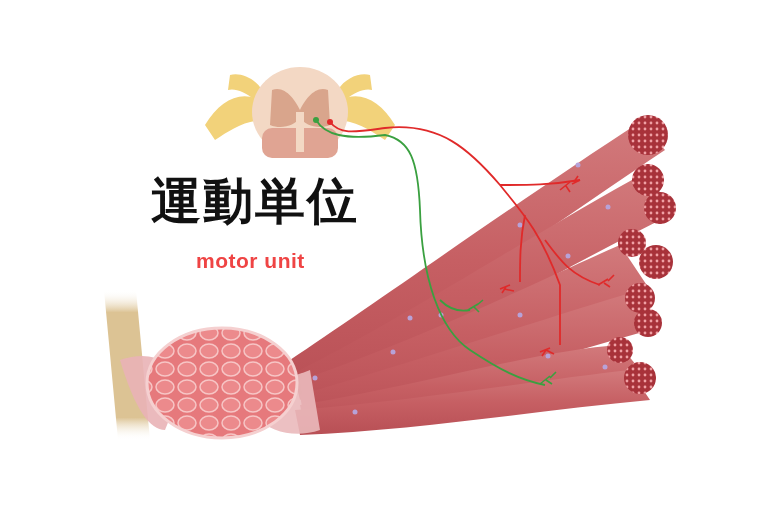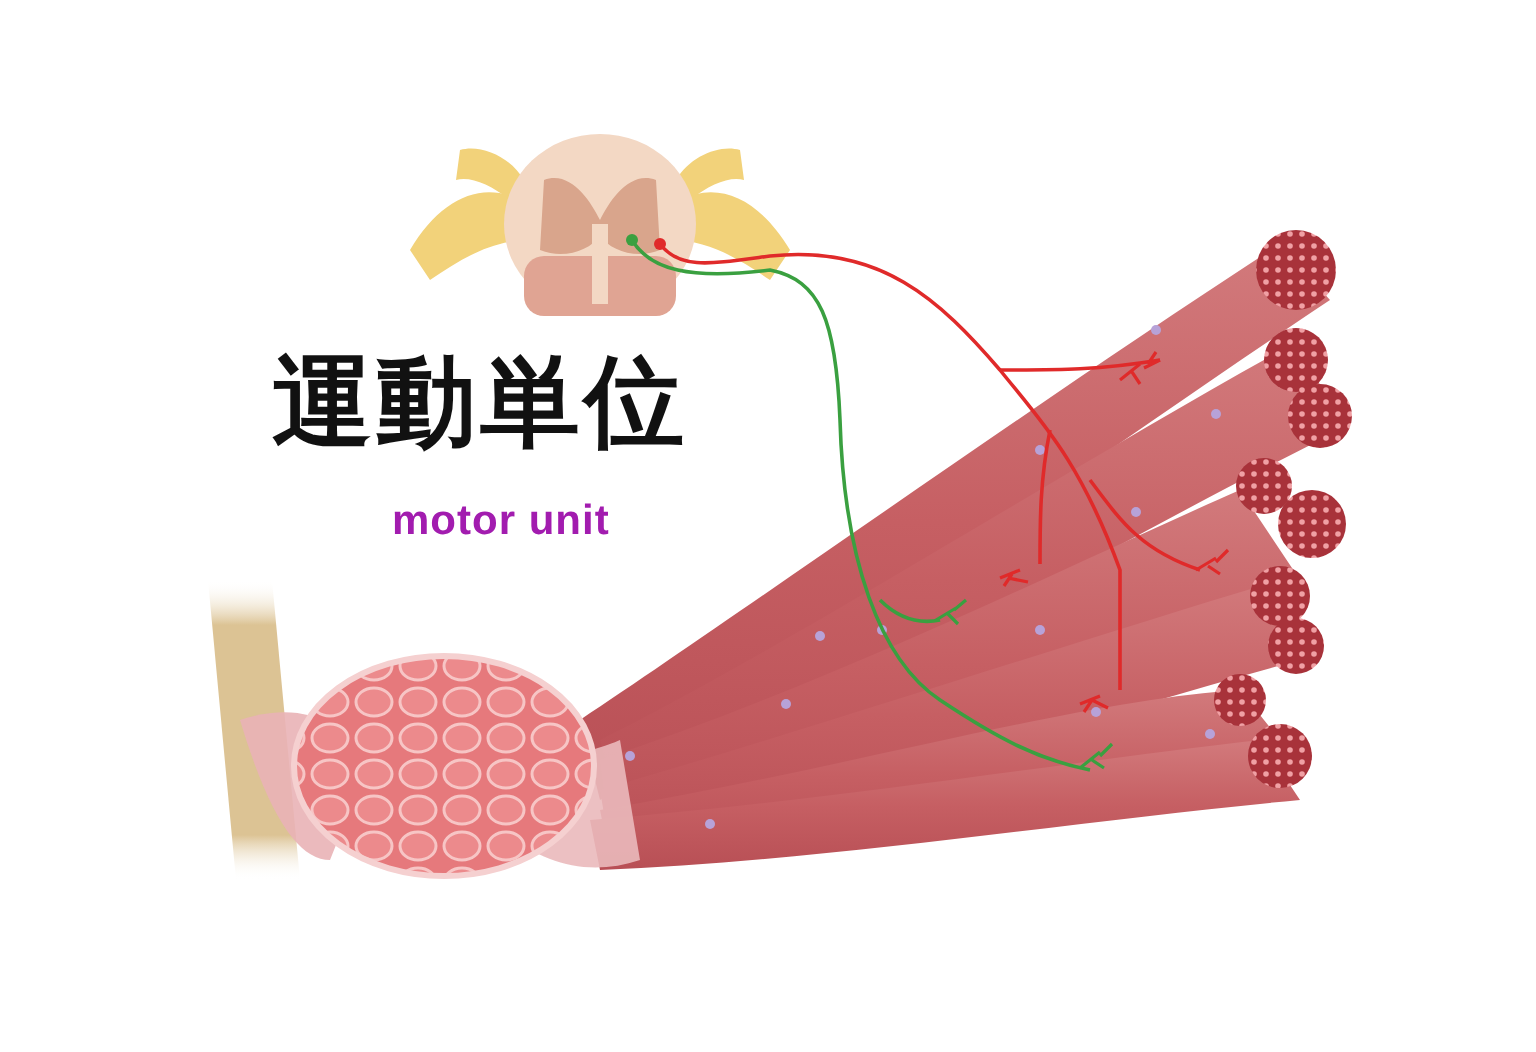--- a/index.html
+++ b/index.html
@@ -1,19 +1,19 @@
 <!DOCTYPE html>
 <html><head>
 <meta charset="utf-8">
 <style>
   html,body{margin:0;padding:0;background:#ffffff;}
   body{width:768px;height:526px;overflow:hidden;position:relative;font-family:"DejaVu Sans",sans-serif;}
   #canvas{position:absolute;left:0;top:0;width:768px;height:526px;}
-  .title-jp{position:absolute;left:136px;top:176px;font-size:50px;font-weight:bold;letter-spacing:2px;color:#111;line-height:1;font-family:"DejaVu Sans",sans-serif;}
-  .title-en{position:absolute;left:196px;top:249px;font-size:21px;font-weight:bold;color:#a21caf;font-family:"Liberation Sans",sans-serif;letter-spacing:0.5px;}
+  .title-jp{position:absolute;left:151px;top:176px;font-size:50px;font-weight:bold;letter-spacing:2px;color:#111;line-height:1;font-family:"DejaVu Sans",sans-serif;}
+  .title-en{position:absolute;left:196px;top:249px;font-size:21px;font-weight:bold;color:#ef4444;font-family:"Liberation Sans",sans-serif;letter-spacing:0.5px;}
 </style>
 </head>
 <body>
 
 <svg id="canvas" viewBox="0 0 768 526" xmlns="http://www.w3.org/2000/svg">
   <defs>
     <linearGradient id="boneGrad" x1="0" y1="0" x2="0" y2="1">
       <stop offset="0" stop-color="#ffffff" stop-opacity="0"></stop>
       <stop offset="0.15" stop-color="#dcc394"></stop>
       <stop offset="0.85" stop-color="#dcc394"></stop>

